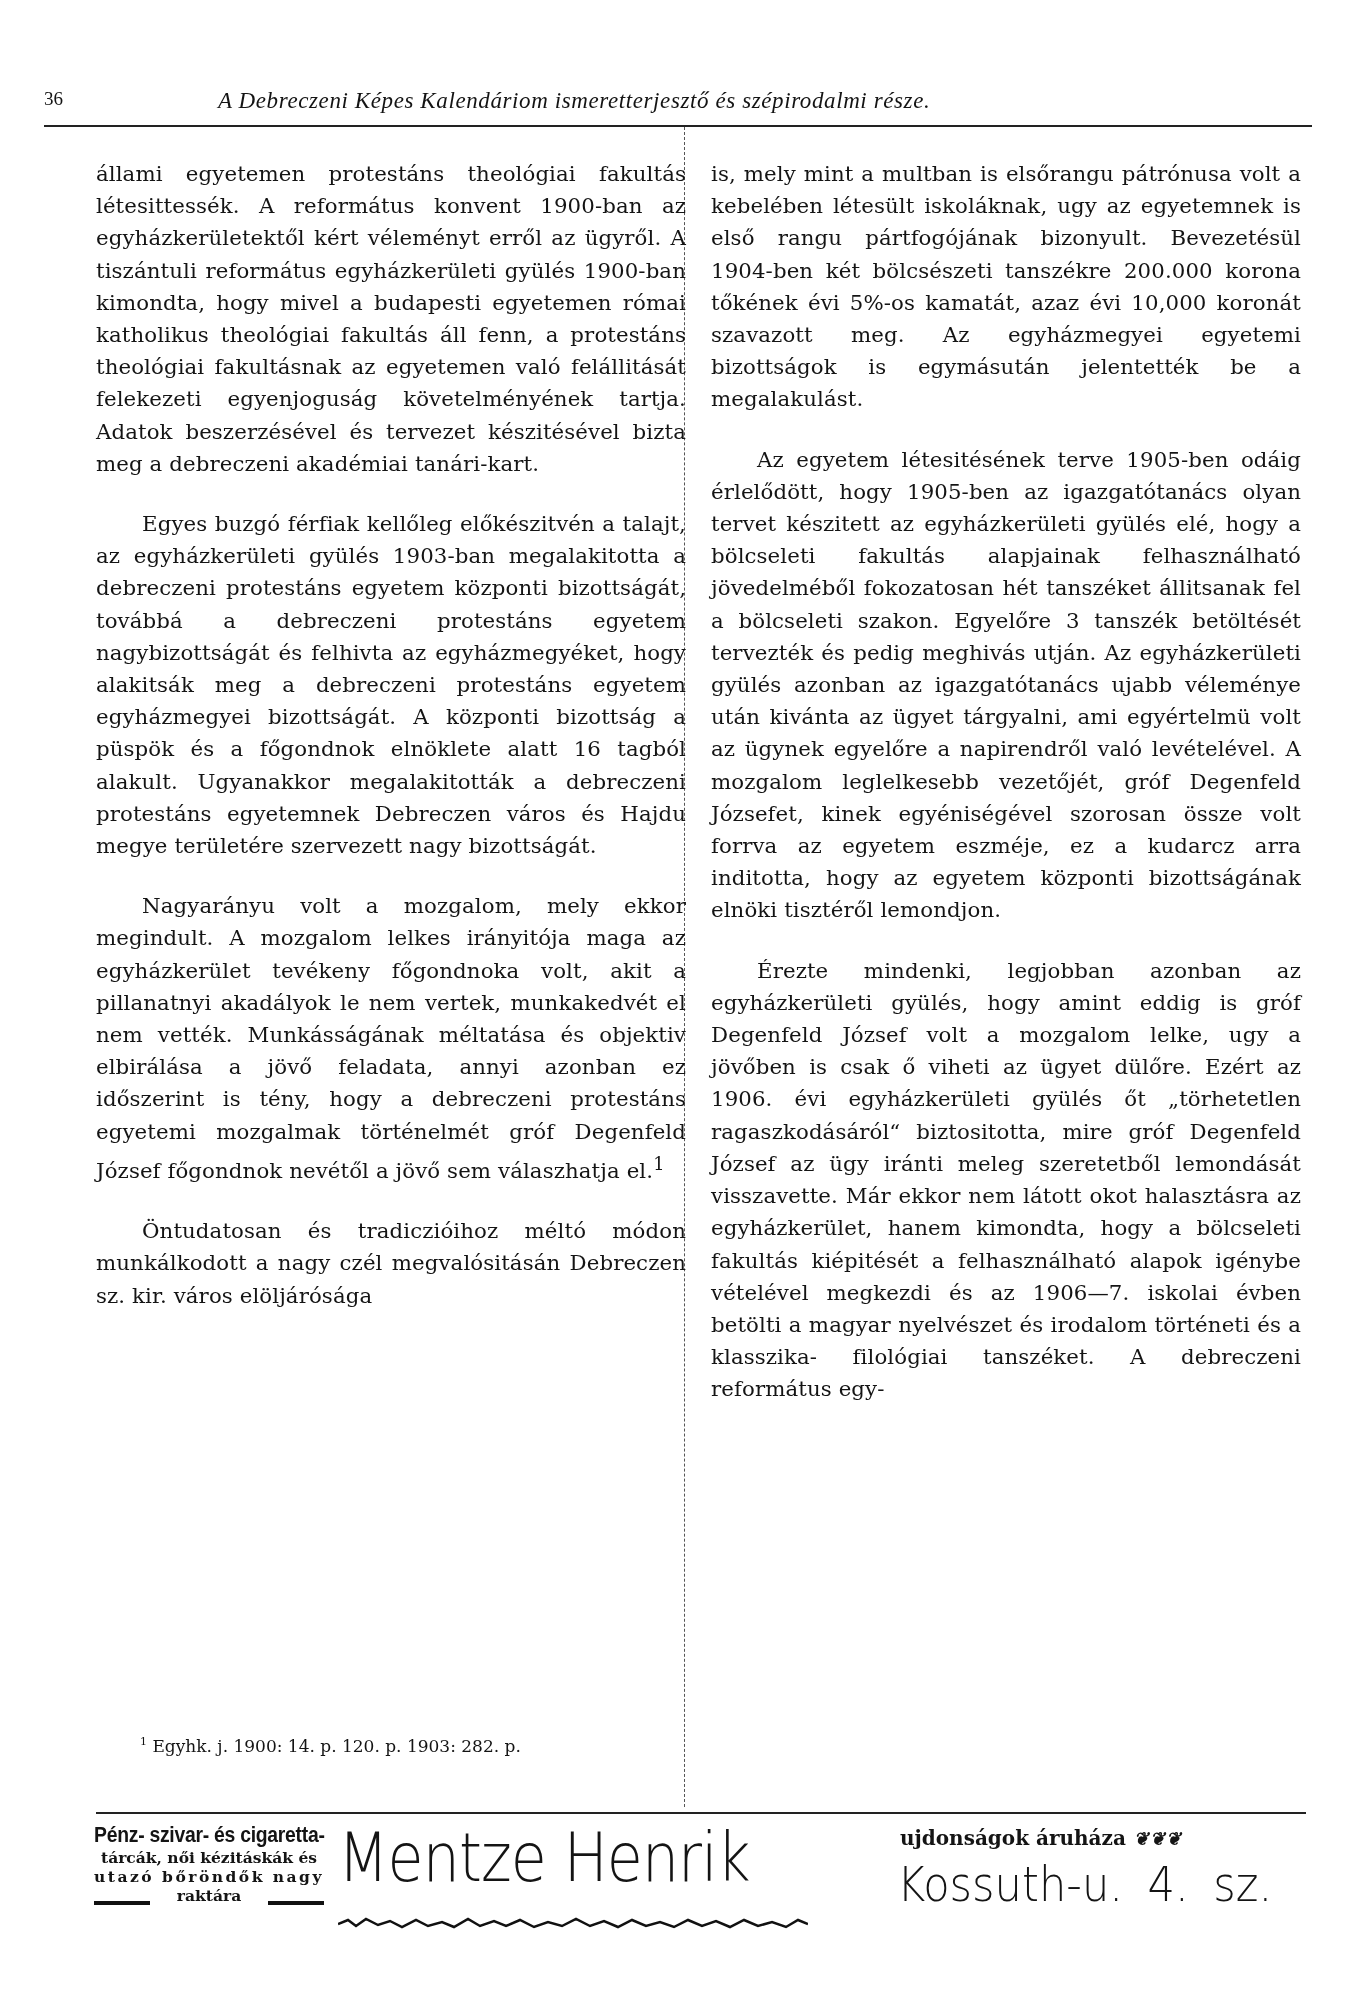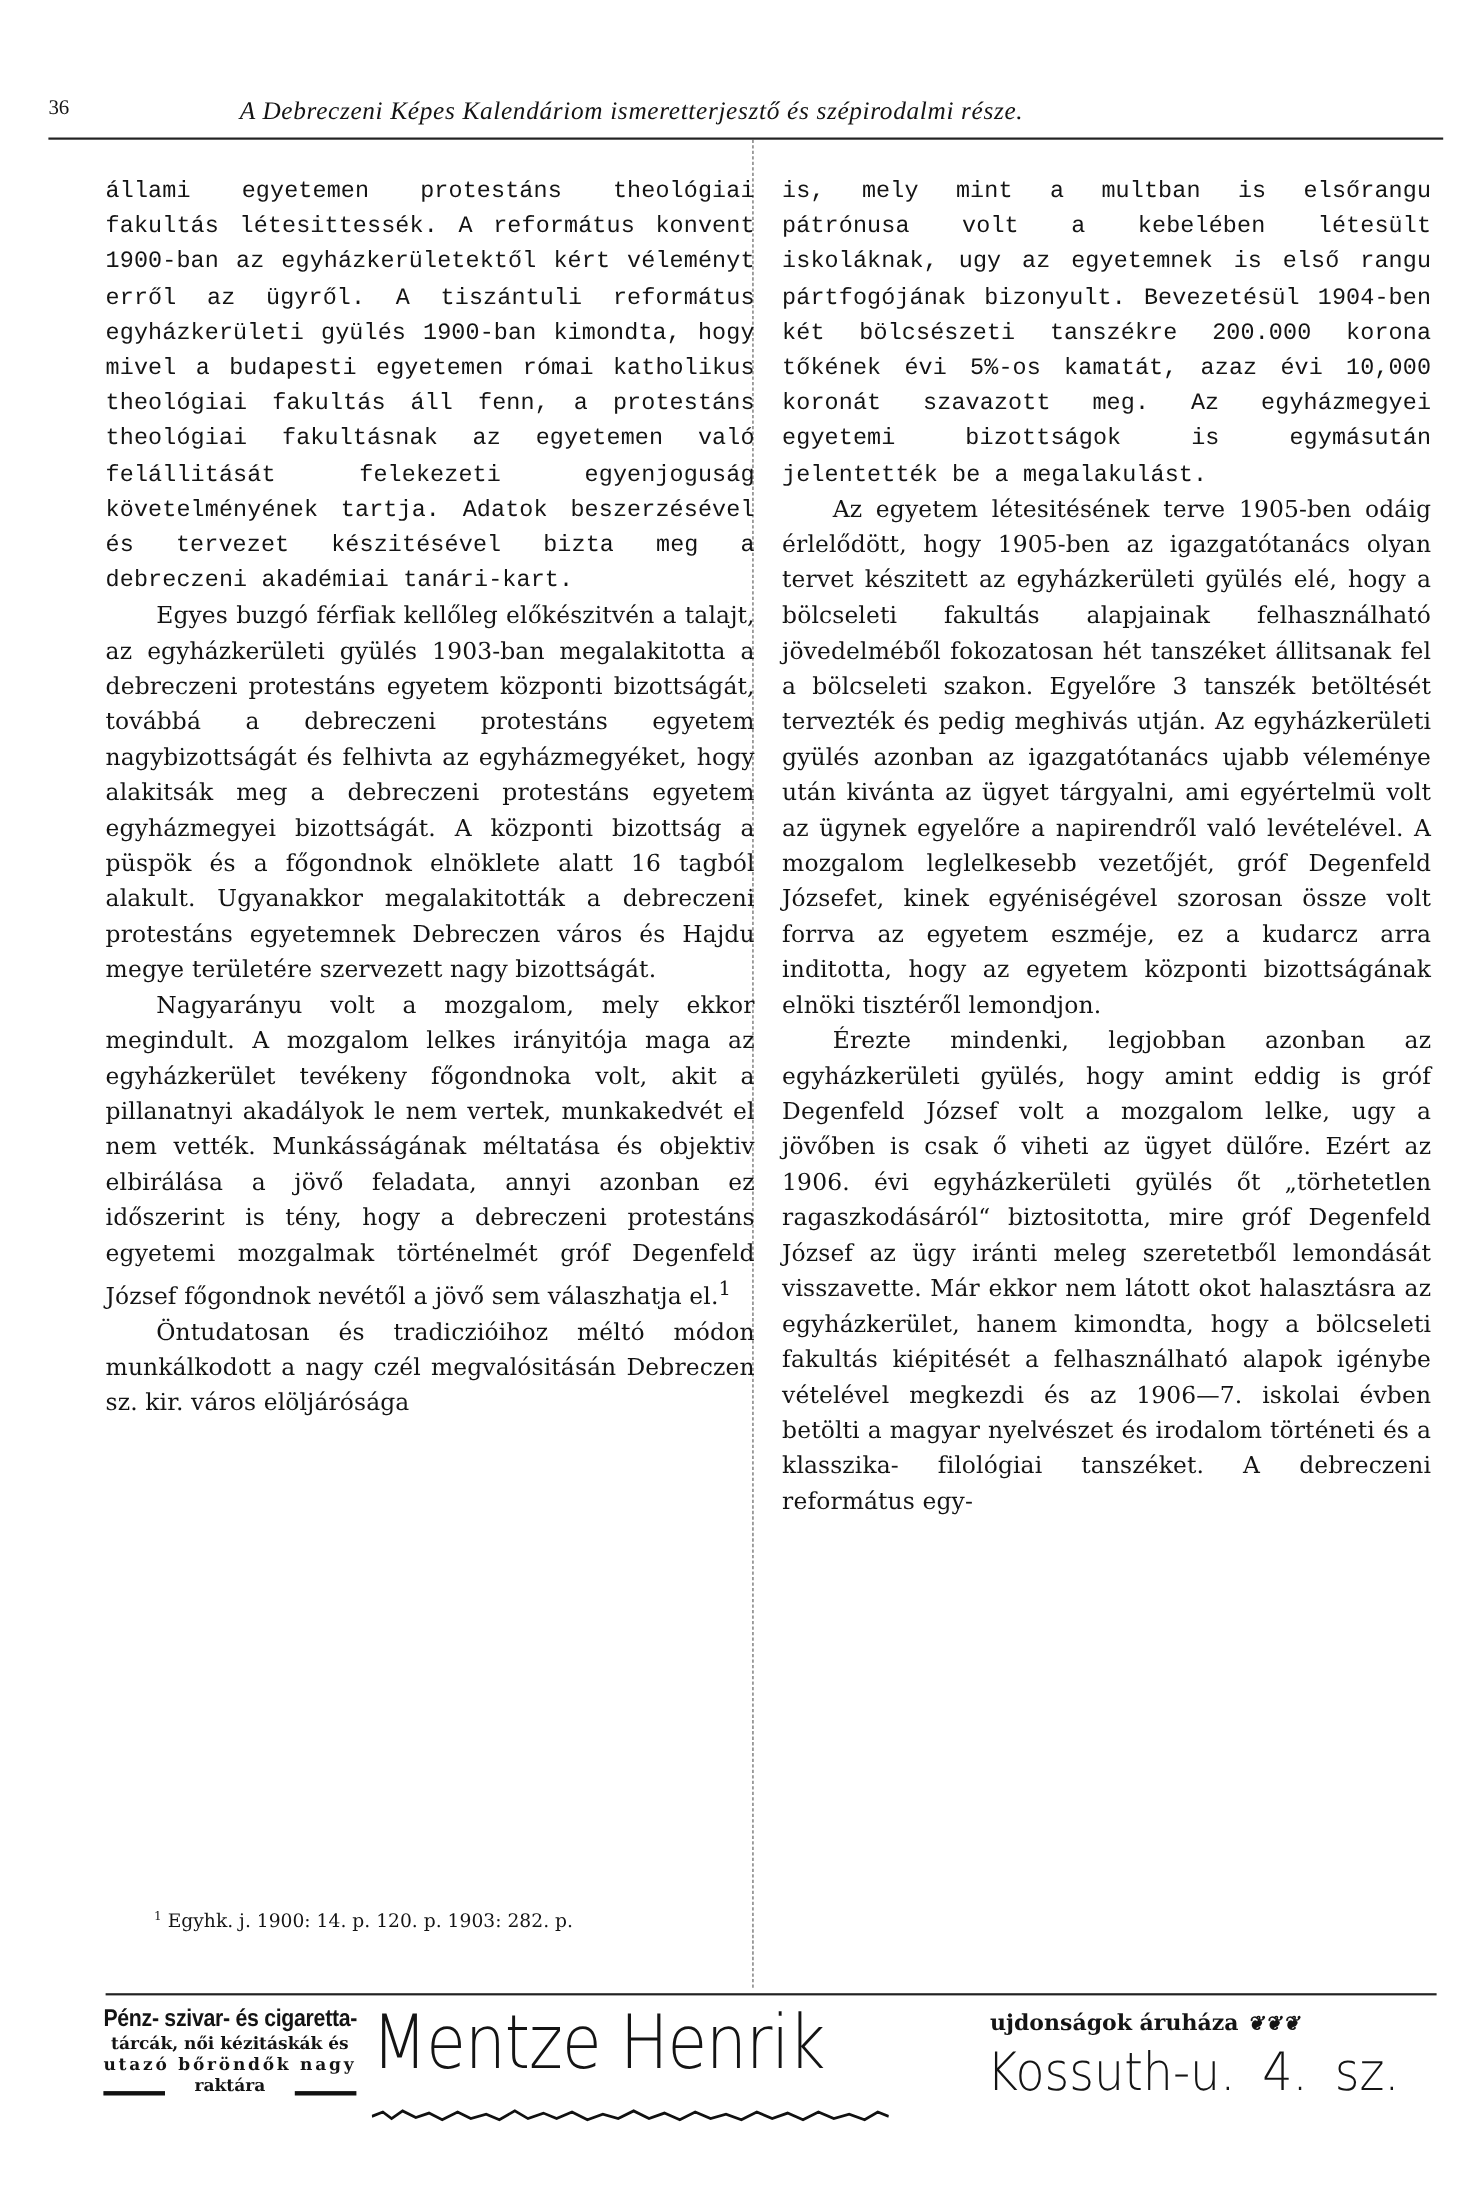--- a/index.html
+++ b/index.html
@@ -27,22 +27,22 @@
   }
   .column {
     position: absolute; top: 158px; width: 590px;
     font-family: "DejaVu Serif", "Liberation Serif", serif;
     font-size: 21.3px; line-height: 32.2px; text-align: justify;
     letter-spacing: 0.1px;
   }
   .col-left { left: 96px; }
   .col-right { left: 711px; }
   .column p { margin: 0; }
-  .column p.indent { text-indent: 46px; }
-  .column p.first { text-indent: 0; font-family: Liberation Mono, monospace; }
+  .column p.indent { text-indent: 46px; margin-top: 28px; }
+  .column p.first { text-indent: 0; }
   .footnote {
     position: absolute; left: 140px; top: 1735px; font-size: 17px;
     font-family: "DejaVu Serif", "Liberation Serif", serif;
   }
   .footnote sup { font-size: 11px; }
   .footer-rule {
     position: absolute; left: 96px; top: 1812px; width: 1210px; height: 0;
     border-top: 2px solid #222;
   }
   .ad { position: absolute; left: 94px; top: 1822px; width: 1220px; height: 170px; }

